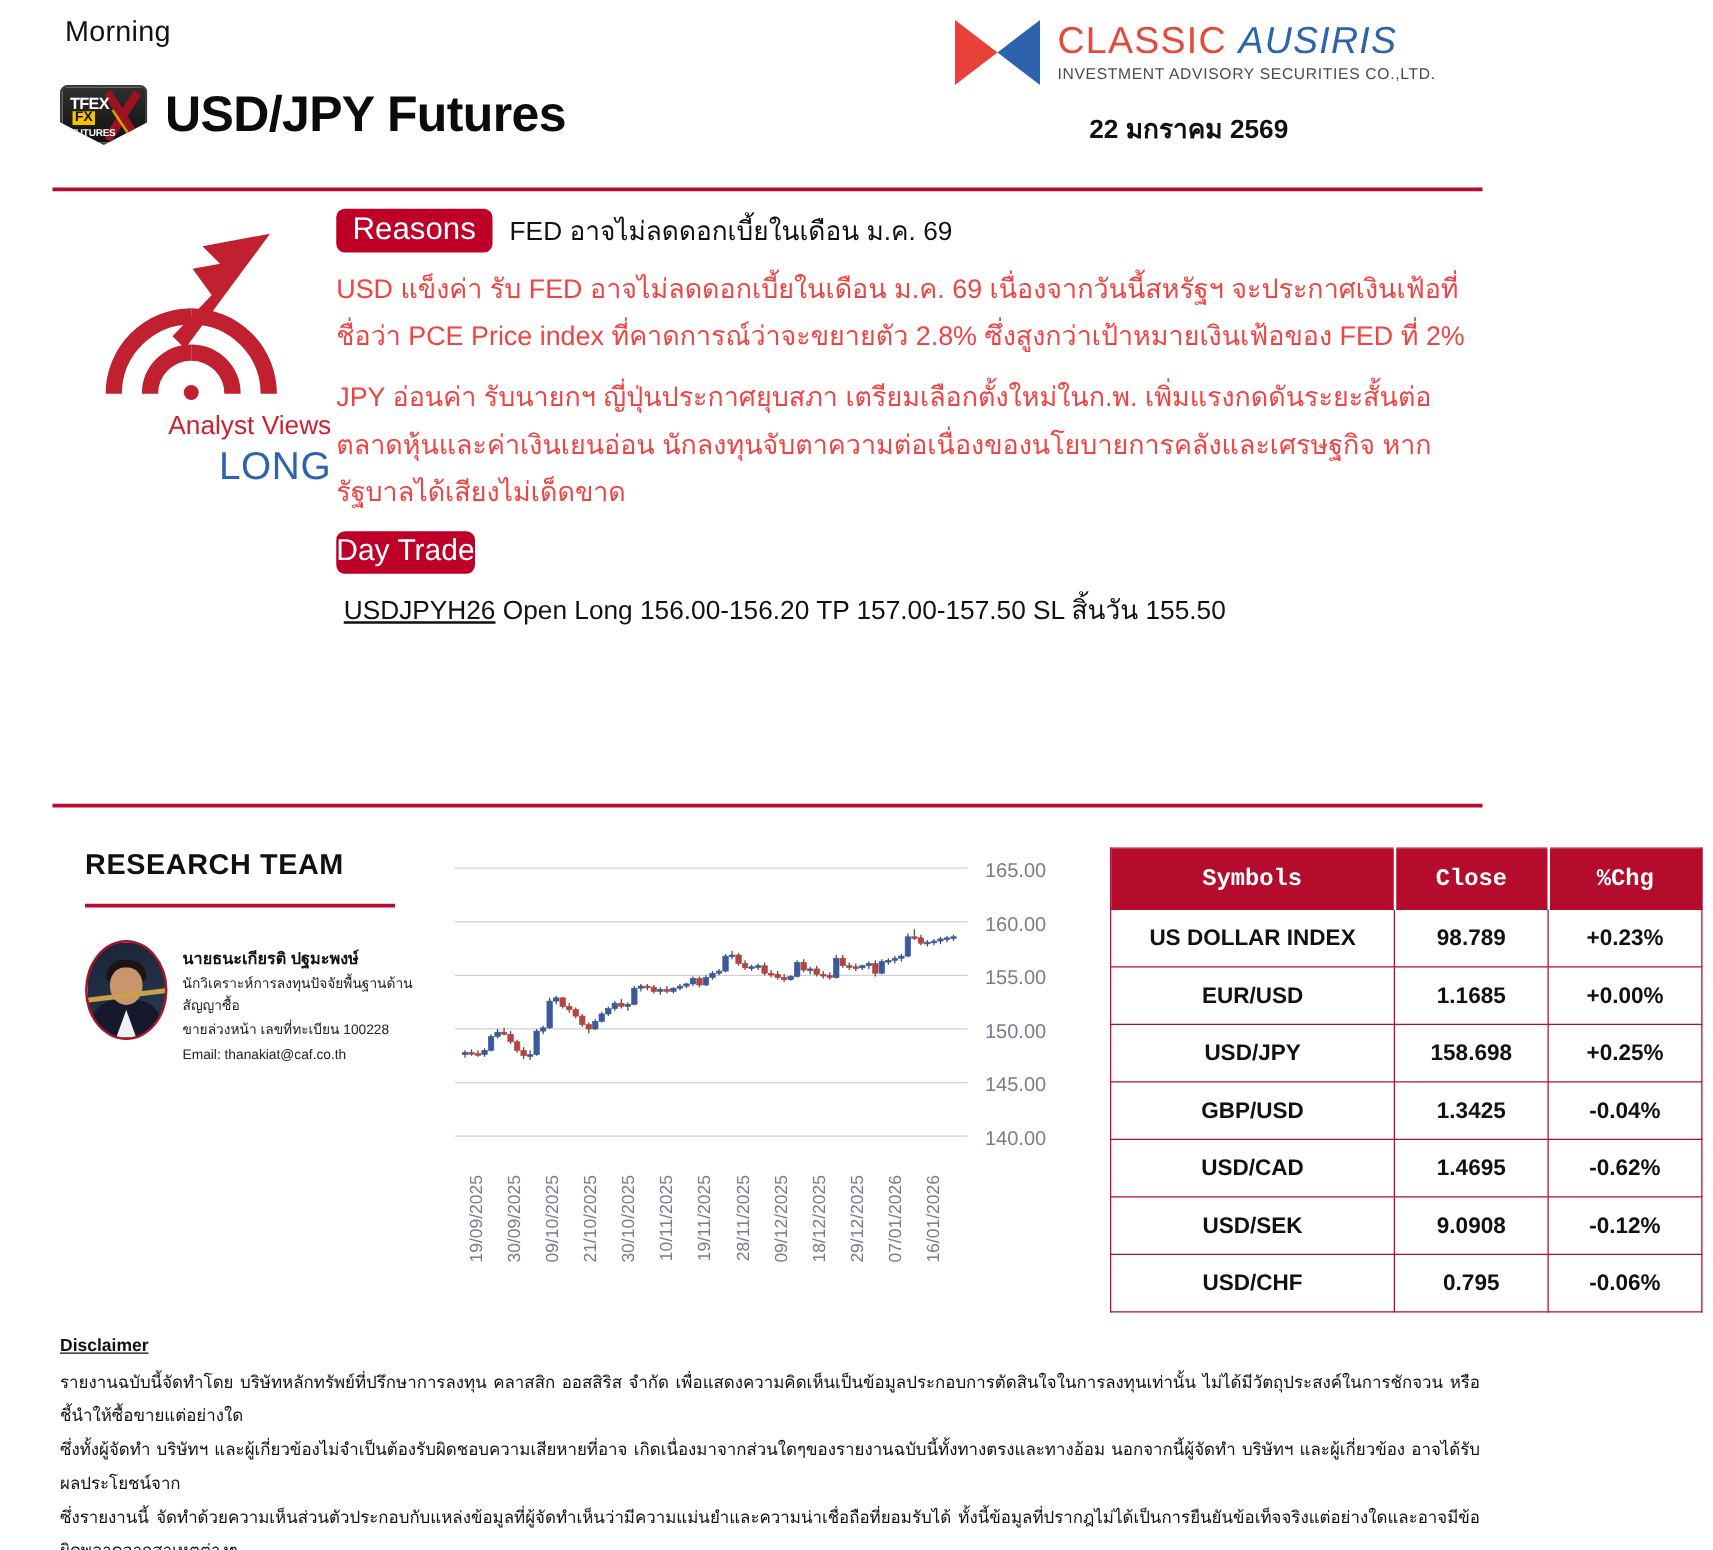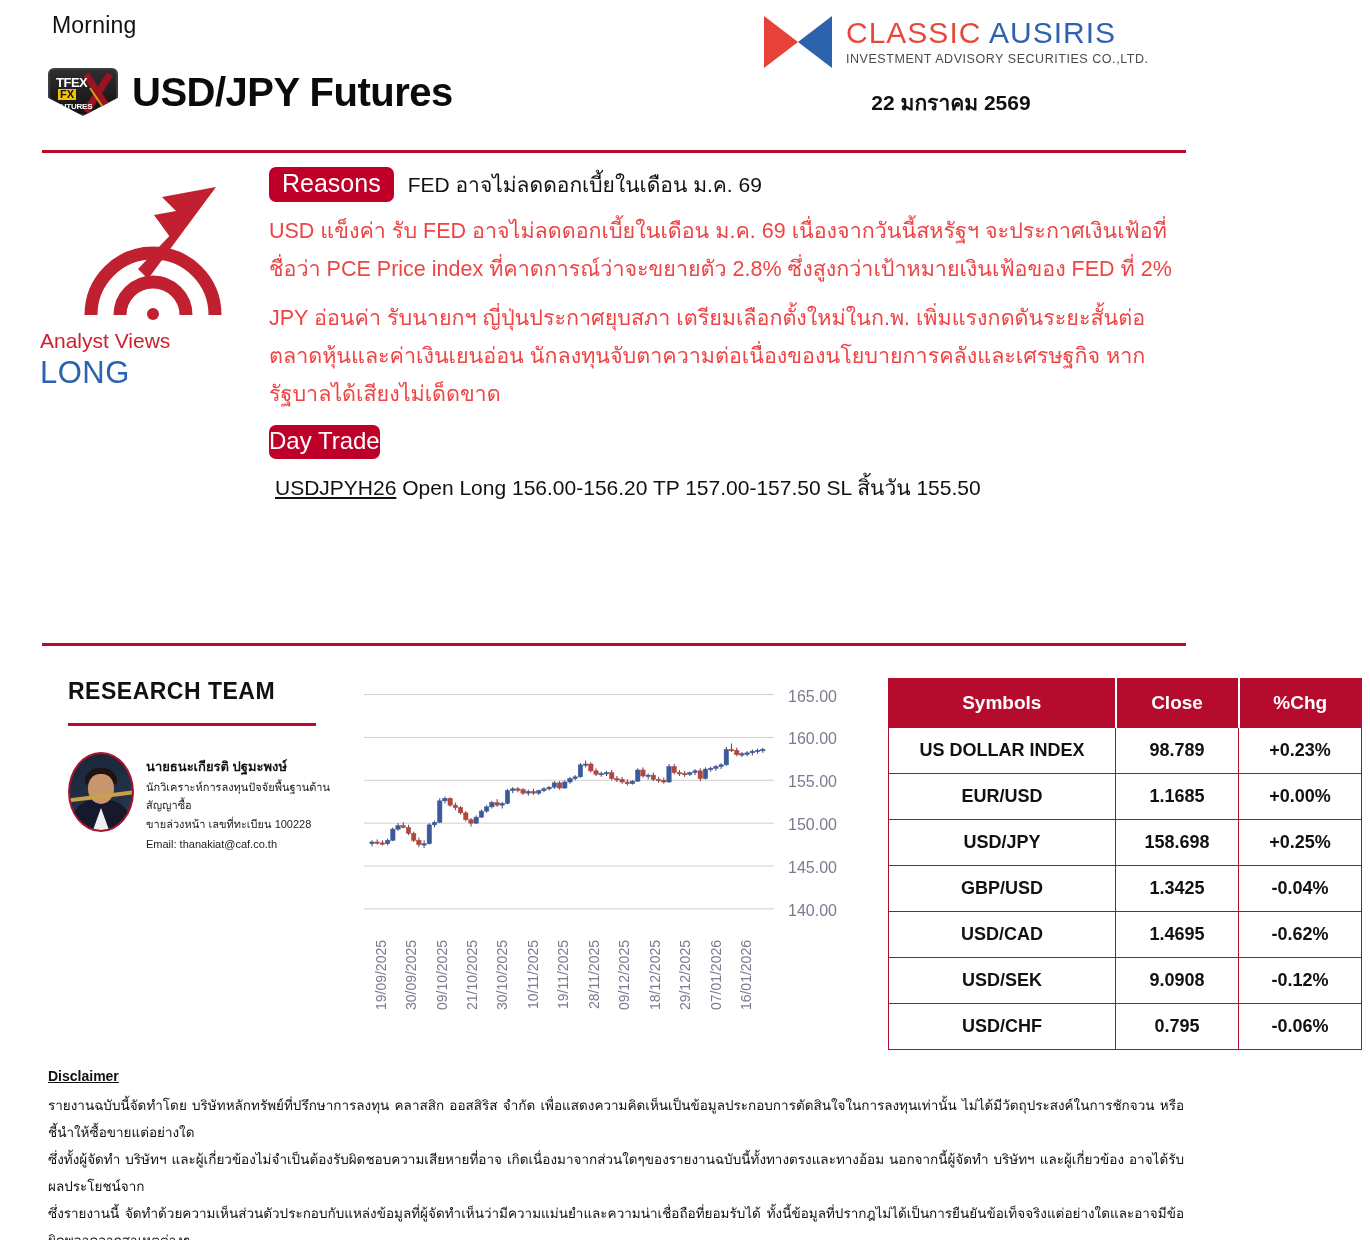--- a/index.html
+++ b/index.html
@@ -47,36 +47,36 @@
   }
   .main-title { font-size: 40px; font-weight: bold; color: #0b0b0b; letter-spacing: -.5px; }
 
   
   .brand { position: absolute; right: 6px; top: 14px; width: 420px; }
   .brand-top { display: flex; align-items: center; gap: 12px; }
   .bowtie { width: 72px; height: 56px; flex: 0 0 auto; }
   .brand-txt { line-height: 1; }
   .brand-name { font-size: 30px; letter-spacing: 1px; white-space: nowrap; }
   .brand-name .c1 { color: #e8483c; }
-  .brand-name .c2 { color: #2d63ad; }
+  .brand-name .c2 { color: #2d63ad; font-style: italic; }
   .brand-sub {
     font-size: 12.5px; color: #4a4a4a; letter-spacing: .55px;
     margin-top: 5px; white-space: nowrap;
   }
   .brand-date {
     text-align: center; font-size: 21px; font-weight: bold;
     color: #111; margin-top: 16px; margin-right: 42px;
   }
 
   
   .rule { height: 3px; background: #b50c2e; margin: 0 2px; }
 
   
   .mid { position: relative; display: flex; padding-top: 14px; min-height: 490px; }
-  .analyst-col { width: 225px; flex: 0 0 auto; padding-top: 8px; text-align: left; }
+  .analyst-col { width: 225px; flex: 0 0 auto; padding-top: 8px; text-align: right; }
   .target-ico { width: 190px; height: 150px; margin: 0 auto; display: block; }
   .av-label { color: #cf2030; font-size: 21px; margin-top: 4px; }
   .av-value { color: #2d63ad; font-size: 31px; margin-top: 2px; letter-spacing: .5px; }
 
   .reasons-col { flex: 1 1 auto; padding-left: 4px; }
   .badge {
     display: inline-block; background: #be0028; color: #fff;
     border-radius: 7px; padding: 3px 13px 5px;
     font-size: 25px; line-height: 1.08; vertical-align: middle;
   }
@@ -128,21 +128,21 @@
   .pname { font-size: 13px; font-weight: bold; color: #111; }
   .pmeta { font-size: 11px; color: #222; line-height: 1.6; margin-top: 2px; }
 
   .chart-col { width: 510px; flex: 0 0 auto; position: relative; }
   .chart-svg { display: block; }
 
   .table-col { flex: 1 1 auto; padding-left: 6px; padding-right: 2px; }
   table.quotes { border-collapse: collapse; width: 474px; }
   table.quotes th {
     background: #b50c2e; color: #fff; font-size: 19px; font-weight: bold;
-    padding: 13px 4px; border: 1px solid #b50c2e; text-align: center;
+    padding: 13px 4px; border: 1px solid #b50c2e; text-align: center; font-family: Liberation Mono, monospace;
   }
   table.quotes th + th { border-left: 2px solid #ffffff; }
   table.quotes td {
     border: 1.6px solid #b50c2e; text-align: center;
     font-size: 18px; font-weight: bold; color: #111; padding: 12px 4px;
   }
   table.quotes td.sym { width: 48%; }
   table.quotes td.cls { width: 26%; }
   table.quotes td.chg { width: 26%; }
 

